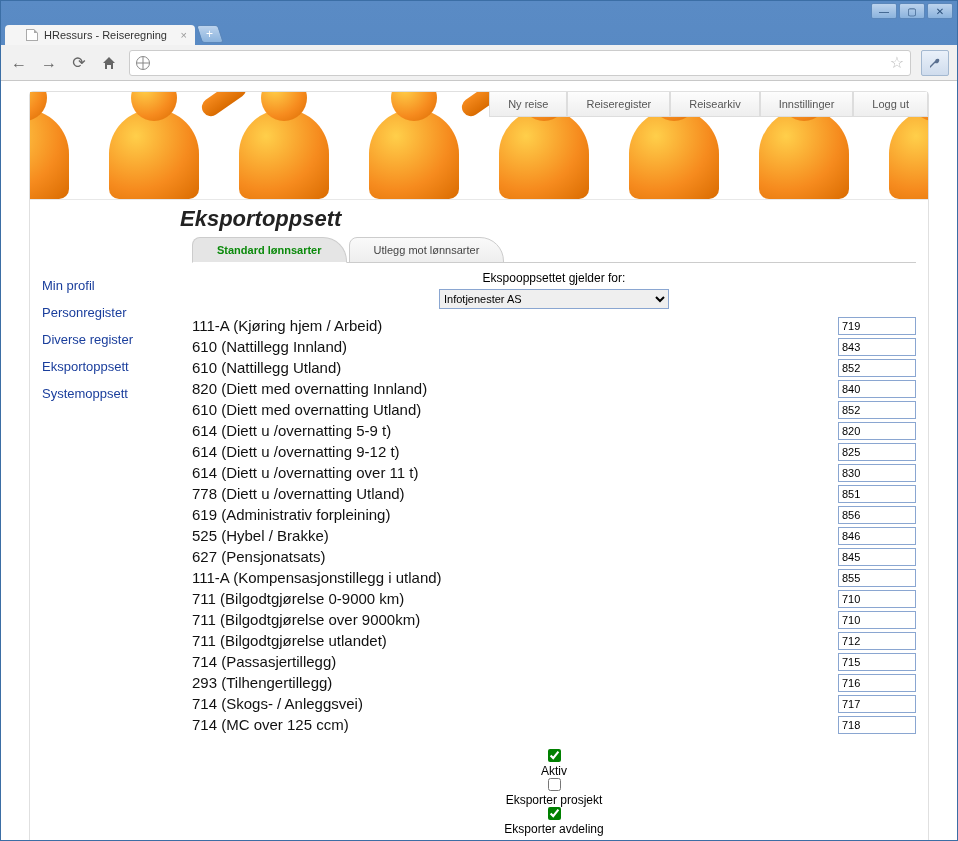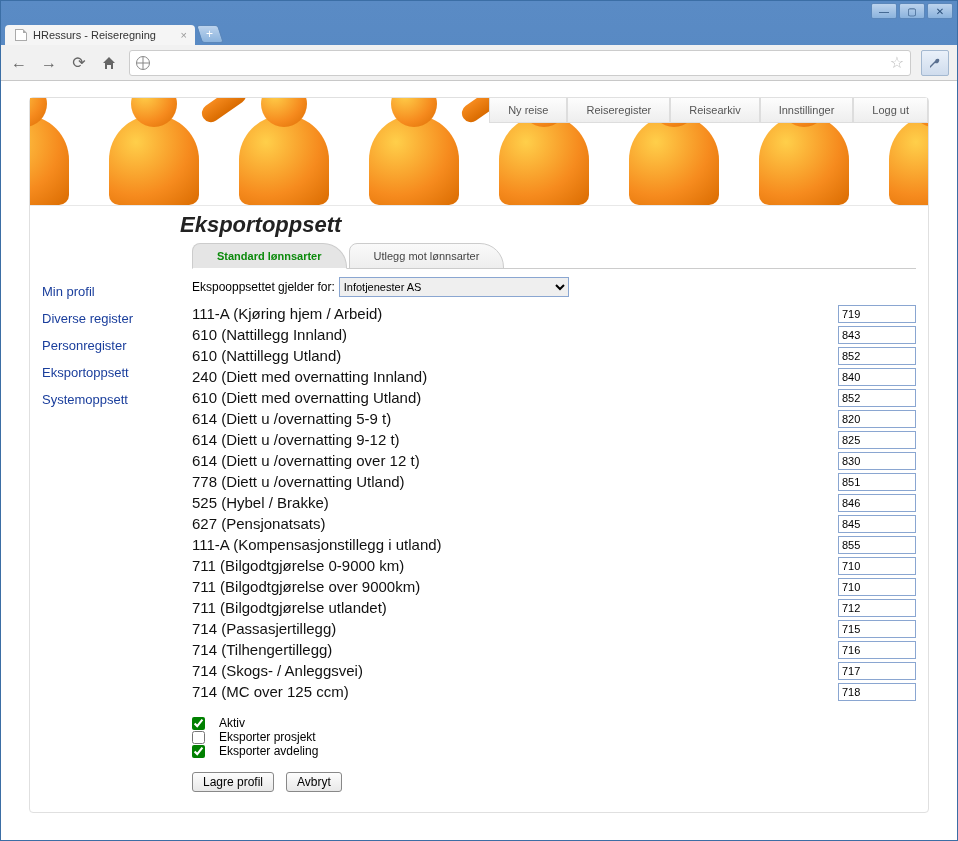--- a/index.html
+++ b/index.html
@@ -46,20 +46,21 @@
   background: #f5f5f5;
   border-radius: 4px 4px 0 0;
   padding: 4px 28px 4px 10px;
   font-size: 11px;
   color: #333;
   position: relative;
   display: flex;
   align-items: center;
   gap: 6px;
   min-width: 190px;
+  justify-content: flex-end;
 }
 .browser-tab .doc-icon {
   width: 12px; height: 12px; border: 1px solid #aaa; background: #fff;
   position: relative;
 }
 .browser-tab .doc-icon::after {
   content: ''; position: absolute; top: -1px; right: -1px;
   border-top: 4px solid #f5f5f5; border-left: 4px solid #aaa;
 }
 .browser-tab .close-x {
@@ -114,21 +115,21 @@
 .wrench-box {
   width: 28px; height: 26px; border: 1px solid #a3b8d0; border-radius: 2px;
   background: linear-gradient(#eaf1fa, #cfdced);
   display: flex; align-items: center; justify-content: center;
   color: #5a7090;
 }
 .viewport {
   flex: 1;
   background: #fff;
   overflow: auto;
-  padding: 16px 20px 20px 20px;
+  padding: 10px 20px 20px 20px;
 }
 .app {
   width: 900px;
   margin: 0 auto;
   border: 1px solid #e0e0e0;
   background: #fff;
   border-radius: 4px;
 }
 .app-header {
   height: 108px;
@@ -223,20 +224,21 @@
   border-bottom-color: #fff;
   color: #0b8a0b;
   font-weight: bold;
 }
 .filter-row {
   display: flex;
   align-items: center;
   gap: 4px;
   font-size: 12px;
   margin-bottom: 6px;
+  flex-direction: column;
 }
 .filter-row select {
   width: 230px; height: 20px; border: 1px solid #8aa6d1;
   font-size: 11px;
 }
 .rows { }
 .row {
   display: flex;
   align-items: center;
   justify-content: space-between;
@@ -250,21 +252,21 @@
   width: 78px;
   height: 18px;
   border: 1px solid #8aa6d1;
   font-size: 11px;
   padding-left: 3px;
 }
 .checks {
   margin-top: 14px;
   font-size: 12px;
 }
-.checks label { display: flex; align-items: center; gap: 14px; }
+.checks label { display: flex; align-items: center; gap: 2px; flex-direction: column; }
 .checks input[type=checkbox] {
   width: 13px; height: 13px; accent-color: green;
 }
 .buttons { margin-top: 14px; display: flex; gap: 12px; }
 .btn {
   padding: 2px 10px;
   border: 1px solid #888;
   border-radius: 3px;
   background: linear-gradient(#fdfdfd, #e8e8e8);
   font-size: 12px;
@@ -332,22 +334,22 @@
           <div class="app-nav-item">Innstillinger</div>
           <div class="app-nav-item">Logg ut</div>
         </div>
       </div>
 
       <div class="page-heading">Eksportoppsett</div>
 
       <div class="app-body">
         <div class="sidebar">
           <a href="#">Min profil</a>
+          <a href="#">Personregister</a>
           <a href="#">Diverse register</a>
-          <a href="#">Personregister</a>
           <a href="#">Eksportoppsett</a>
           <a href="#">Systemoppsett</a>
         </div>
 
         <div class="main">
           <div class="tabs">
             <div class="tab active">Standard lønnsarter</div>
             <div class="tab">Utlegg mot lønnsarter</div>
           </div>
 
@@ -365,44 +367,48 @@
               </div>
               <div class="row">
                 <span class="row-label">610 (Nattillegg Innland)</span>
                 <input type="text" value="843" style="">
               </div>
               <div class="row">
                 <span class="row-label">610 (Nattillegg Utland)</span>
                 <input type="text" value="852" style="">
               </div>
               <div class="row">
-                <span class="row-label">240 (Diett med overnatting Innland)</span>
+                <span class="row-label">820 (Diett med overnatting Innland)</span>
                 <input type="text" value="840" style="">
               </div>
               <div class="row">
                 <span class="row-label">610 (Diett med overnatting Utland)</span>
                 <input type="text" value="852" style="">
               </div>
               <div class="row">
                 <span class="row-label">614 (Diett u /overnatting 5-9 t)</span>
                 <input type="text" value="820" style="">
               </div>
               <div class="row">
                 <span class="row-label">614 (Diett u /overnatting 9-12 t)</span>
                 <input type="text" value="825" style="">
               </div>
               <div class="row">
-                <span class="row-label">614 (Diett u /overnatting over 12 t)</span>
+                <span class="row-label">614 (Diett u /overnatting over 11 t)</span>
                 <input type="text" value="830" style="">
               </div>
               <div class="row">
                 <span class="row-label">778 (Diett u /overnatting Utland)</span>
                 <input type="text" value="851" style="">
               </div>
               <div class="row">
+                <span class="row-label">619 (Administrativ forpleining)</span>
+                <input type="text" value="856" style="">
+              </div>
+              <div class="row">
                 <span class="row-label">525 (Hybel / Brakke)</span>
                 <input type="text" value="846" style="">
               </div>
               <div class="row">
                 <span class="row-label">627 (Pensjonatsats)</span>
                 <input type="text" value="845" style="">
               </div>
               <div class="row">
                 <span class="row-label">111-A (Kompensasjonstillegg i utland)</span>
                 <input type="text" value="855" style="">
@@ -417,21 +423,21 @@
               </div>
               <div class="row">
                 <span class="row-label">711 (Bilgodtgjørelse utlandet)</span>
                 <input type="text" value="712" style="">
               </div>
               <div class="row">
                 <span class="row-label">714 (Passasjertillegg)</span>
                 <input type="text" value="715" style="">
               </div>
               <div class="row">
-                <span class="row-label">714 (Tilhengertillegg)</span>
+                <span class="row-label">293 (Tilhengertillegg)</span>
                 <input type="text" value="716" style="">
               </div>
               <div class="row">
                 <span class="row-label">714 (Skogs- / Anleggsvei)</span>
                 <input type="text" value="717" style="">
               </div>
               <div class="row">
                 <span class="row-label">714 (MC over 125 ccm)</span>
                 <input type="text" value="718" style="">
               </div>

